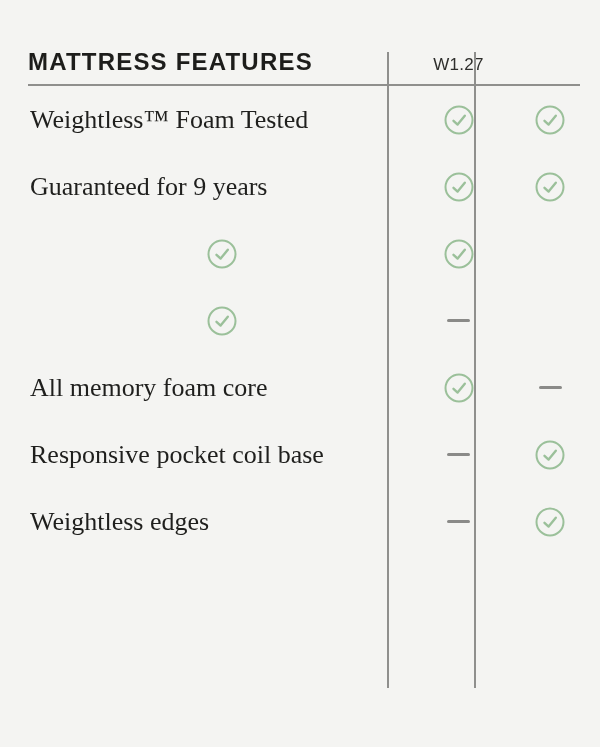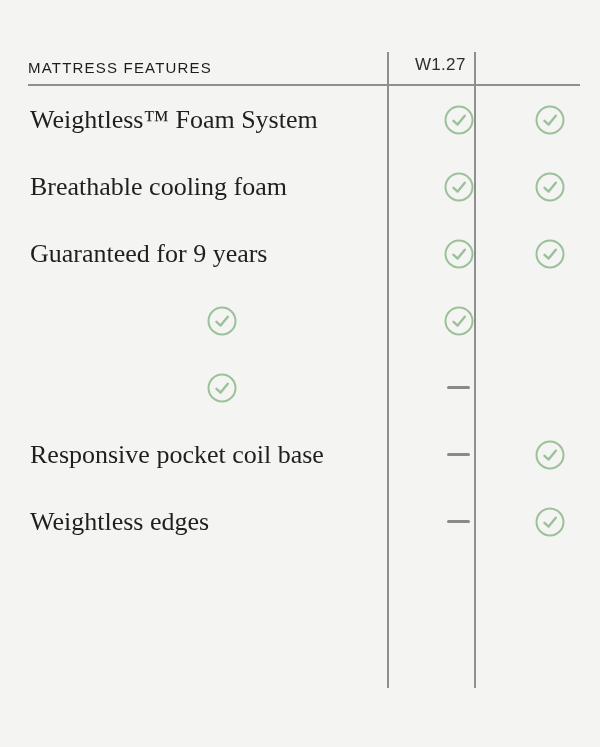--- a/index.html
+++ b/index.html
@@ -24,31 +24,31 @@
     top:0;
     width:570px;
   }
   .header-row{
     display:grid;
     grid-template-columns:387px 87px 96px;
     height:84px;
     align-items:end;
   }
   .table-title{
-    font-size:15px;
-    font-weight:400;
+    font-size:24px;
+    font-weight:700;
     letter-spacing:1.2px;
     color:var(--text-dark);
     padding-bottom:8px;
   }
   .col-head{
     font-size:17px;
     font-weight:400;
     color:var(--col-head);
-    text-align:left;
+    text-align:center;
     padding-bottom:9px;
     letter-spacing:0.3px;
   }
   .h-divider{
     width:552px;
     height:2px;
     background:var(--line-gray);
   }
   .rows{display:block;}
   .feature-row{
@@ -91,50 +91,35 @@
 <body>
 
 <div class="table-wrap">
   <div class="header-row">
     <div class="table-title">MATTRESS FEATURES</div>
     <div class="col-head">W1.27</div>
   </div>
   <div class="h-divider"></div>
   <div class="rows" id="rows">
   <div class="feature-row">
-    <div class="feature-label">Weightless™ Foam System</div>
-    <div class="cell cell-1">
-          <svg class="check-icon" width="30" height="30" viewBox="0 0 30 30">
-            <circle cx="15" cy="15" r="13.5" fill="none" stroke="var(--check-green)" stroke-width="2"></circle>
-            <path d="M9.5 15.8 L13.6 19.6 L20.8 10.8" fill="none" stroke="var(--check-green)" stroke-width="2.4" stroke-linecap="round" stroke-linejoin="round"></path>
-          </svg>
-        </div>
-    <div class="cell cell-2">
-          <svg class="check-icon" width="30" height="30" viewBox="0 0 30 30">
-            <circle cx="15" cy="15" r="13.5" fill="none" stroke="var(--check-green)" stroke-width="2"></circle>
-            <path d="M9.5 15.8 L13.6 19.6 L20.8 10.8" fill="none" stroke="var(--check-green)" stroke-width="2.4" stroke-linecap="round" stroke-linejoin="round"></path>
-          </svg>
-        </div>
-  </div>
-
-  <div class="feature-row">
-    <div class="feature-label">Breathable cooling foam</div>
-    <div class="cell cell-1">
-          <svg class="check-icon" width="30" height="30" viewBox="0 0 30 30">
-            <circle cx="15" cy="15" r="13.5" fill="none" stroke="var(--check-green)" stroke-width="2"></circle>
-            <path d="M9.5 15.8 L13.6 19.6 L20.8 10.8" fill="none" stroke="var(--check-green)" stroke-width="2.4" stroke-linecap="round" stroke-linejoin="round"></path>
-          </svg>
-        </div>
-    <div class="cell cell-2">
-          <svg class="check-icon" width="30" height="30" viewBox="0 0 30 30">
-            <circle cx="15" cy="15" r="13.5" fill="none" stroke="var(--check-green)" stroke-width="2"></circle>
-            <path d="M9.5 15.8 L13.6 19.6 L20.8 10.8" fill="none" stroke="var(--check-green)" stroke-width="2.4" stroke-linecap="round" stroke-linejoin="round"></path>
-          </svg>
-        </div>
-  </div>
+    <div class="feature-label">Weightless™ Foam Tested</div>
+    <div class="cell cell-1">
+          <svg class="check-icon" width="30" height="30" viewBox="0 0 30 30">
+            <circle cx="15" cy="15" r="13.5" fill="none" stroke="var(--check-green)" stroke-width="2"></circle>
+            <path d="M9.5 15.8 L13.6 19.6 L20.8 10.8" fill="none" stroke="var(--check-green)" stroke-width="2.4" stroke-linecap="round" stroke-linejoin="round"></path>
+          </svg>
+        </div>
+    <div class="cell cell-2">
+          <svg class="check-icon" width="30" height="30" viewBox="0 0 30 30">
+            <circle cx="15" cy="15" r="13.5" fill="none" stroke="var(--check-green)" stroke-width="2"></circle>
+            <path d="M9.5 15.8 L13.6 19.6 L20.8 10.8" fill="none" stroke="var(--check-green)" stroke-width="2.4" stroke-linecap="round" stroke-linejoin="round"></path>
+          </svg>
+        </div>
+  </div>
+
 
 
   <div class="feature-row">
     <div class="feature-label">Guaranteed for 9 years</div>
     <div class="cell cell-1">
           <svg class="check-icon" width="30" height="30" viewBox="0 0 30 30">
             <circle cx="15" cy="15" r="13.5" fill="none" stroke="var(--check-green)" stroke-width="2"></circle>
             <path d="M9.5 15.8 L13.6 19.6 L20.8 10.8" fill="none" stroke="var(--check-green)" stroke-width="2.4" stroke-linecap="round" stroke-linejoin="round"></path>
           </svg>
         </div>
@@ -166,20 +151,32 @@
           <svg class="check-icon" width="30" height="30" viewBox="0 0 30 30">
             <circle cx="15" cy="15" r="13.5" fill="none" stroke="var(--check-green)" stroke-width="2"></circle>
             <path d="M9.5 15.8 L13.6 19.6 L20.8 10.8" fill="none" stroke="var(--check-green)" stroke-width="2.4" stroke-linecap="round" stroke-linejoin="round"></path>
           </svg>
         </div>
     <div class="cell cell-2">
           <div class="dash"></div>
         </div>
   </div>
 
+  <div class="feature-row">
+    <div class="feature-label">All memory foam core</div>
+    <div class="cell cell-1">
+          <svg class="check-icon" width="30" height="30" viewBox="0 0 30 30">
+            <circle cx="15" cy="15" r="13.5" fill="none" stroke="var(--check-green)" stroke-width="2"></circle>
+            <path d="M9.5 15.8 L13.6 19.6 L20.8 10.8" fill="none" stroke="var(--check-green)" stroke-width="2.4" stroke-linecap="round" stroke-linejoin="round"></path>
+          </svg>
+        </div>
+    <div class="cell cell-2">
+          <div class="dash"></div>
+        </div>
+  </div>
 
   <div class="feature-row">
     <div class="feature-label">Responsive pocket coil base</div>
     <div class="cell cell-1">
           <div class="dash"></div>
         </div>
     <div class="cell cell-2">
           <svg class="check-icon" width="30" height="30" viewBox="0 0 30 30">
             <circle cx="15" cy="15" r="13.5" fill="none" stroke="var(--check-green)" stroke-width="2"></circle>
             <path d="M9.5 15.8 L13.6 19.6 L20.8 10.8" fill="none" stroke="var(--check-green)" stroke-width="2.4" stroke-linecap="round" stroke-linejoin="round"></path>

